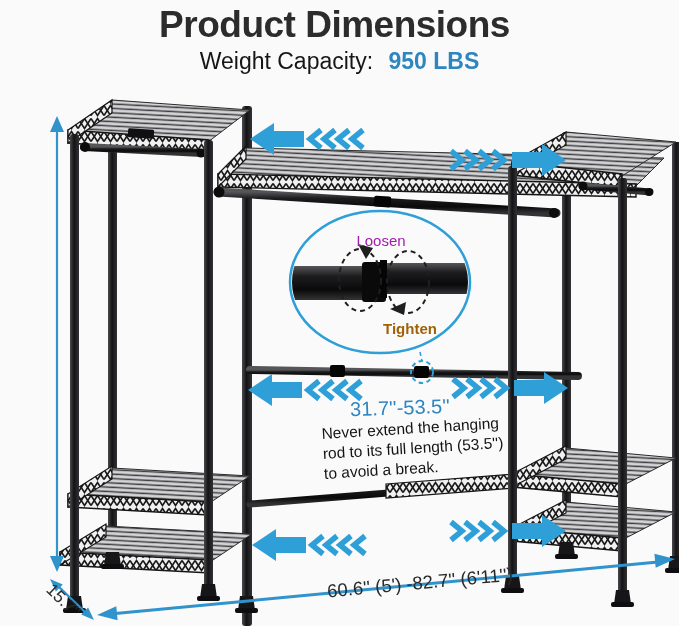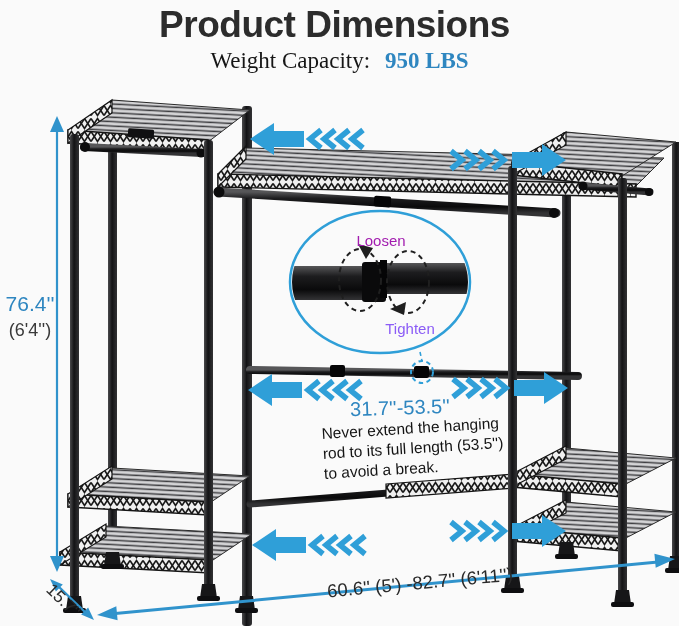--- a/index.html
+++ b/index.html
@@ -10,21 +10,21 @@
     -webkit-font-smoothing:antialiased;
   }
   .abs{position:absolute;}
   .page-title{
     top:4px;left:0;width:669px;text-align:center;
     font-size:37px;font-weight:700;letter-spacing:-.5px;
     color:var(--title-color,#2c2c2c);
   }
   .subtitle{
     top:48px;left:0;width:679px;text-align:center;
-    font-size:23px;color:var(--body-text-color,#161616);font-family:Liberation Serif, serif;
+    font-size:23px;color:var(--body-text-color,#161616);
   }
   .subtitle .cap-label{font-weight:500;}
   .subtitle .cap-value{font-weight:700;color:var(--text-blue,#2e86c0);margin-left:9px;}
   .height-dim{
     top:292px;left:1px;width:58px;text-align:center;line-height:1.15;
   }
   .height-dim .val{font-size:21px;color:var(--text-blue,#2e86c0);}
   .height-dim .alt{font-size:18px;color:#3a3a3a;margin-top:4px;}
   .rod-range{
     top:408px;left:400px;transform:translate(-50%,-50%) rotate(-2deg);
@@ -33,21 +33,21 @@
   .rod-warning{
     top:424px;left:321px;transform:rotate(-3.5deg);transform-origin:left top;
     font-size:15.5px;line-height:1.28;color:#141414;white-space:nowrap;
   }
   .loosen-label{
     top:240px;left:381px;transform:translate(-50%,-50%);
     font-size:15px;color:#a21caf;
   }
   .tighten-label{
     top:328px;left:410px;transform:translate(-50%,-50%);
-    font-size:15px;color:#8b5cf6;
+    font-size:15px;color:#a16207;font-weight:bold;
   }
   .width-dim{
     top:583px;left:420px;transform:translate(-50%,-50%) rotate(-5.2deg);
     font-size:18.5px;color:#2a2a2a;white-space:nowrap;
   }
   .depth-dim{
     top:601px;left:63px;transform:translate(-50%,-50%) rotate(44deg);
     font-size:17px;color:#2a2a2a;white-space:nowrap;
   }
   svg .accFill{fill:var(--accent-blue,#2f9fd8);}
@@ -289,24 +289,20 @@
     </g>
   </svg>
 
   <div class="abs page-title">Product Dimensions</div>
 
   <div class="abs subtitle">
     <span class="cap-label">Weight Capacity:</span>
     <span class="cap-value">950 LBS</span>
   </div>
 
-  <div class="abs height-dim">
-    <div class="val">76.4''</div>
-    <div class="alt">(6'4'')</div>
-  </div>
 
   <div class="abs loosen-label">Loosen</div>
   <div class="abs tighten-label">Tighten</div>
 
   <div class="abs rod-range">31.7''-53.5''</div>
 
   <div class="abs rod-warning">
     <div>Never extend the hanging</div>
     <div>rod to its full length (53.5'')</div>
     <div>to avoid a break.</div>

